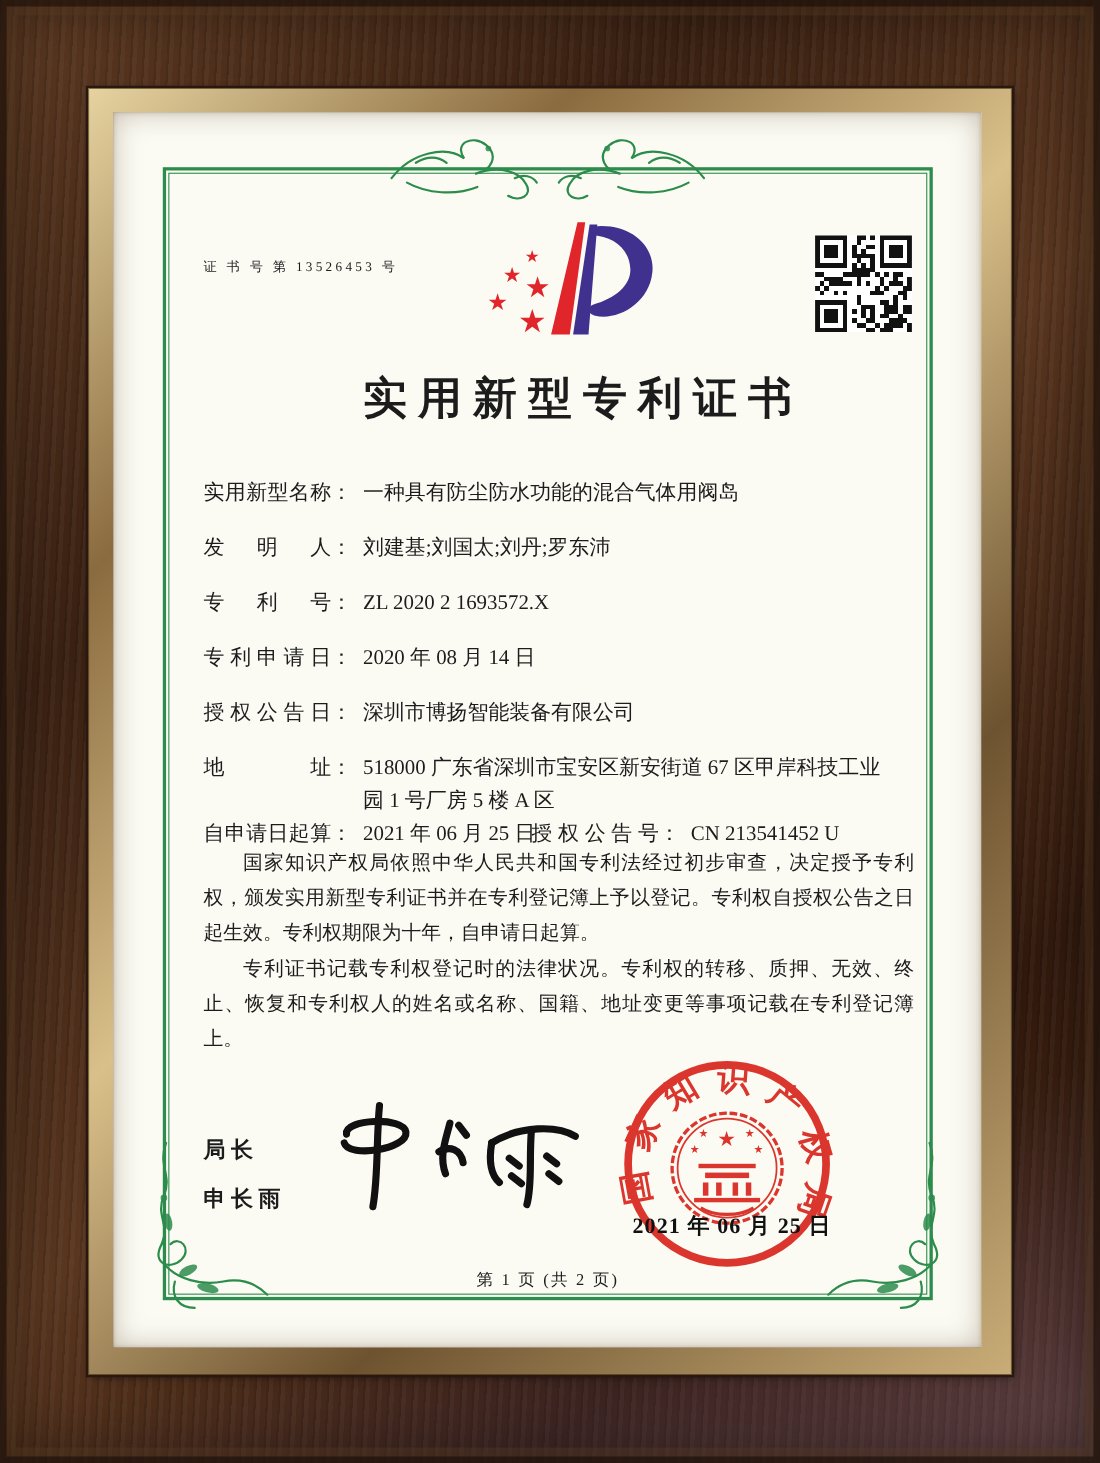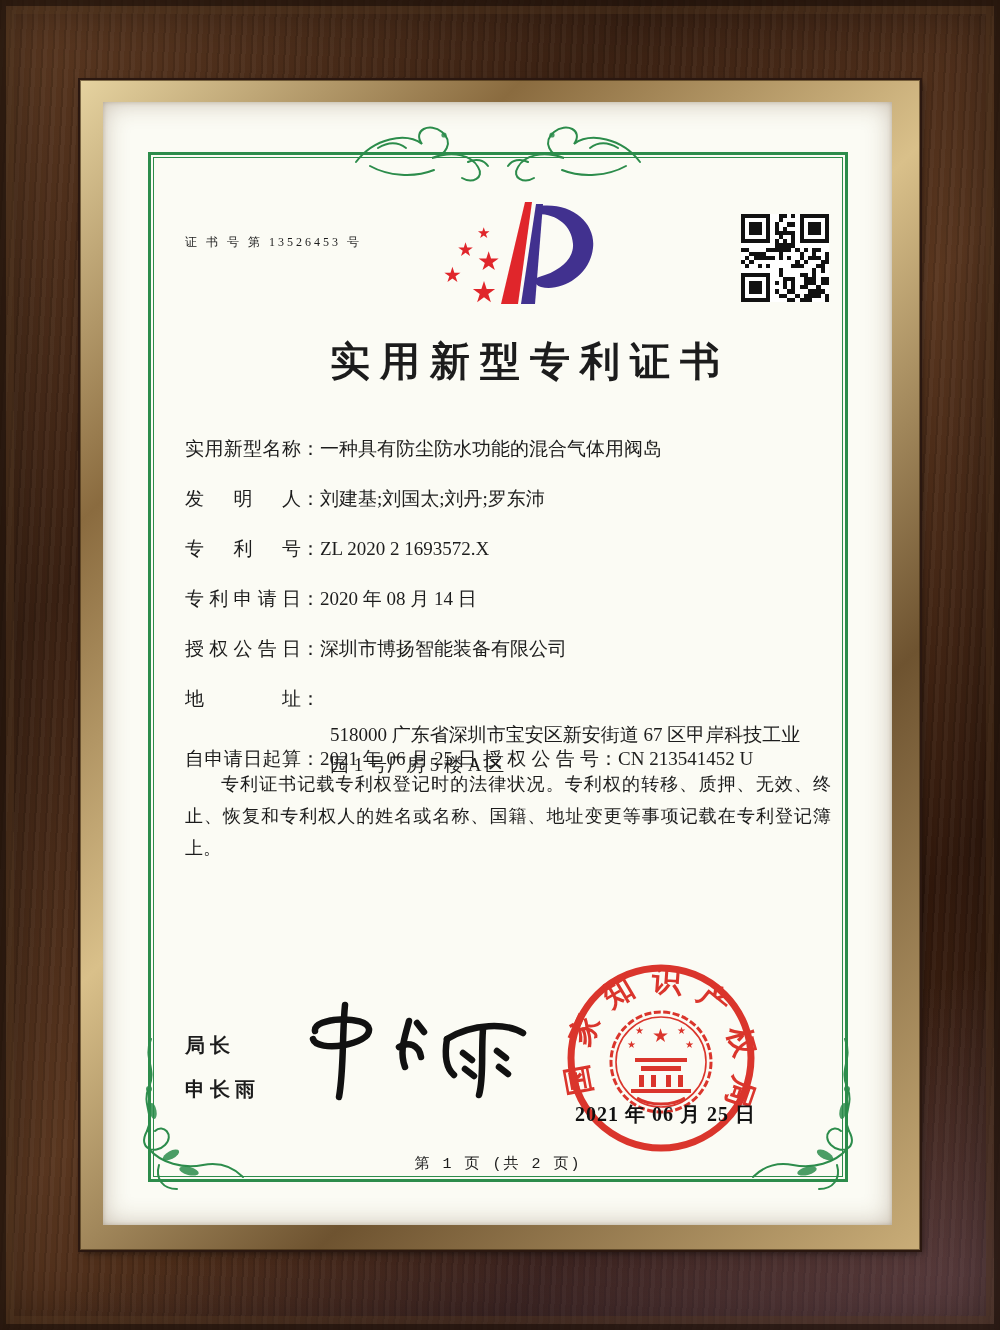--- a/index.html
+++ b/index.html
@@ -36,31 +36,31 @@
   .orn{position:absolute;pointer-events:none;}
   .orn path{fill:none;stroke:var(--green);stroke-width:2;stroke-linecap:round;}
   .orn .fl{fill:var(--green);stroke:none;opacity:.85;}
 
   
   .abs{position:absolute;}
   .certnum{left:82px;top:112px;font-size:12px;letter-spacing:3px;margin-top:20px;}
   .title{left:45px;top:232px;width:764px;text-align:center;font-size:40px;font-weight:700;letter-spacing:10px;}
   .row{left:82px;width:645px;font-size:19px;line-height:30px;}
   .flabel{display:inline-block;width:116px;text-align:justify;text-align-last:justify;vertical-align:top;font-family:Liberation Serif, serif;}
-  .fval{}
-  .addrval{display:inline-block;margin-left:10px;max-width:500px;vertical-align:top;margin-top:36px;}
+  .fval{margin-left:10px;}
+  .addrval{display:inline-block;margin-left:10px;max-width:500px;vertical-align:top;}
   .grantgrp{position:absolute;top:0;white-space:nowrap;}
   .paras{left:82px;top:666px;width:646px;font-size:18px;line-height:32px;text-align:justify;}
   .paras p{text-indent:2em;}
   .signer{left:82px;font-family:Liberation Mono, monospace;font-weight:600;font-size:20px;letter-spacing:5px;}
   .sig{left:180px;top:893px;}
   .sig path{fill:none;stroke:#111;stroke-width:6.5;stroke-linecap:round;stroke-linejoin:round;}
   .sealwrap{left:458px;top:856px;width:200px;height:200px;}
   .sealdate{left:460px;top:999px;width:205px;text-align:center;font-size:20px;font-weight:600;letter-spacing:1px;color:#111;z-index:5;}
-  .footer{left:45px;top:1052px;width:700px;text-align:center;font-size:15px;letter-spacing:2px;font-family:Liberation Mono, monospace;}
+  .footer{left:45px;top:1052px;width:700px;text-align:center;font-size:15px;letter-spacing:2px;}
   .qrbox{left:638px;top:112px;}
 </style>
 </head>
 <body>
 
 <div class="stage">
   <div class="frame"></div>
   <div class="gold"></div>
 
   <div class="paper">
@@ -274,20 +274,21 @@
     <div class="abs row" style="top:642px;height:30px;">
       <span class="grantgrp" style="left:0">
         <span class="flabel">自申请日起算</span><span>：</span><span class="fval">2021 年 06 月 25 日</span>
       </span>
       <span class="grantgrp" style="left:298px">
         <span class="flabel">授权公告号</span><span>：</span><span class="fval">CN 213541452 U</span>
       </span>
     </div>
 
     <div class="abs paras">
+      <p>国家知识产权局依照中华人民共和国专利法经过初步审查，决定授予专利权，颁发实用新型专利证书并在专利登记簿上予以登记。专利权自授权公告之日起生效。专利权期限为十年，自申请日起算。</p>
       <p>专利证书记载专利权登记时的法律状况。专利权的转移、质押、无效、终止、恢复和专利权人的姓名或名称、国籍、地址变更等事项记载在专利登记簿上。</p>
     </div>
 
     <div class="abs signer" style="top:930px">局长</div>
     <div class="abs signer" style="top:974px">申长雨</div>
 
     <svg class="abs sig" width="265" height="115" viewBox="0 0 265 115">
       <path d="M62,10 C59,40 61,74 56,102"></path>
       <path d="M32,36 C30,22 84,20 86,34 C88,50 34,58 30,44"></path>
       <path d="M126,26 C122,42 116,56 122,72"></path>

